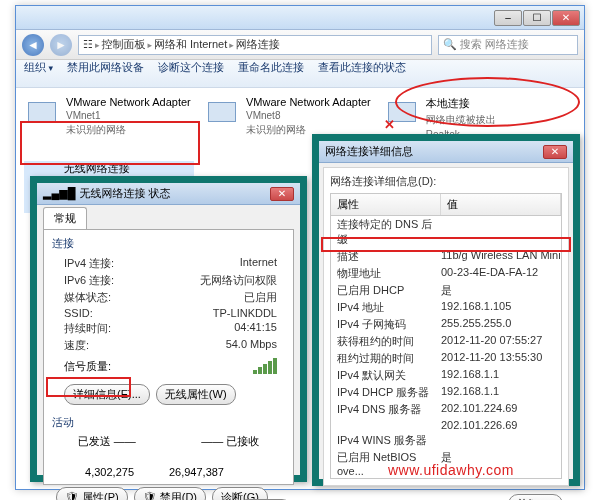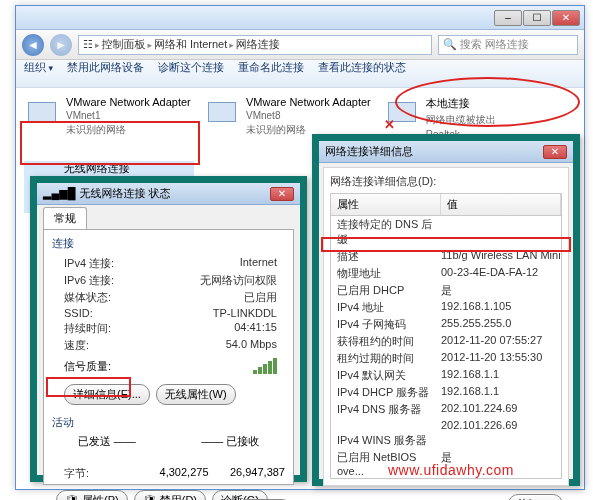--- a/index.html
+++ b/index.html
@@ -207,21 +207,20 @@
       <div class="btn">详细信息(E)...</div>
       <div class="btn">无线属性(W)</div>
     </div>
     <div class="group-label" style="margin-top:4px;">活动</div>
     <div class="activity-cols" style="font-size:10px;">
       <div>已发送  ——</div>
       <div class="pc-icon" style="width:40px;height:28px;"></div>
       <div>——  已接收</div>
     </div>
     <div class="kv-row" style="padding-top:4px;">
-      <span class="k">字节:</span>
       <span style="width:70px;text-align:right;">4,302,275</span>
       <span style="width:90px;text-align:right;">26,947,387</span>
     </div>
     <div class="footer-btns">
       <div class="btn">🛡 <span>属性(P)</span></div>
       <div class="btn">🛡 <span>禁用(D)</span></div>
       <div class="btn">诊断(G)</div>
     </div>
   </div>
   <div class="footer-close">

